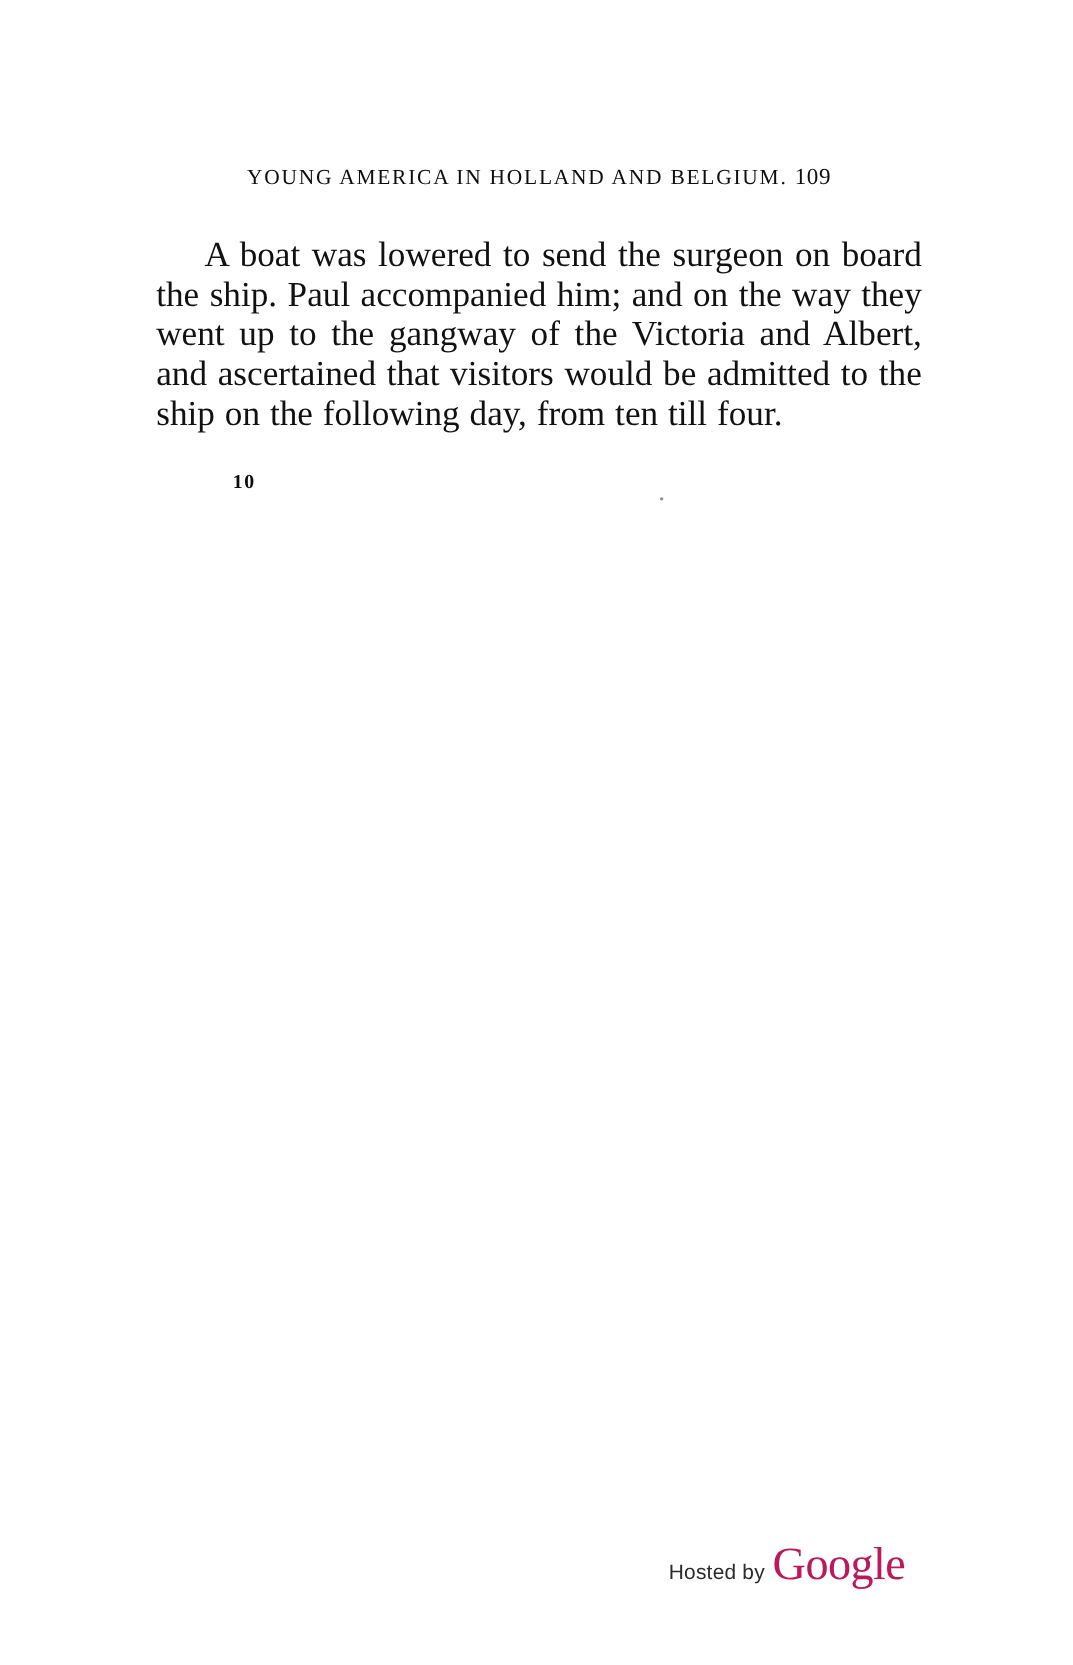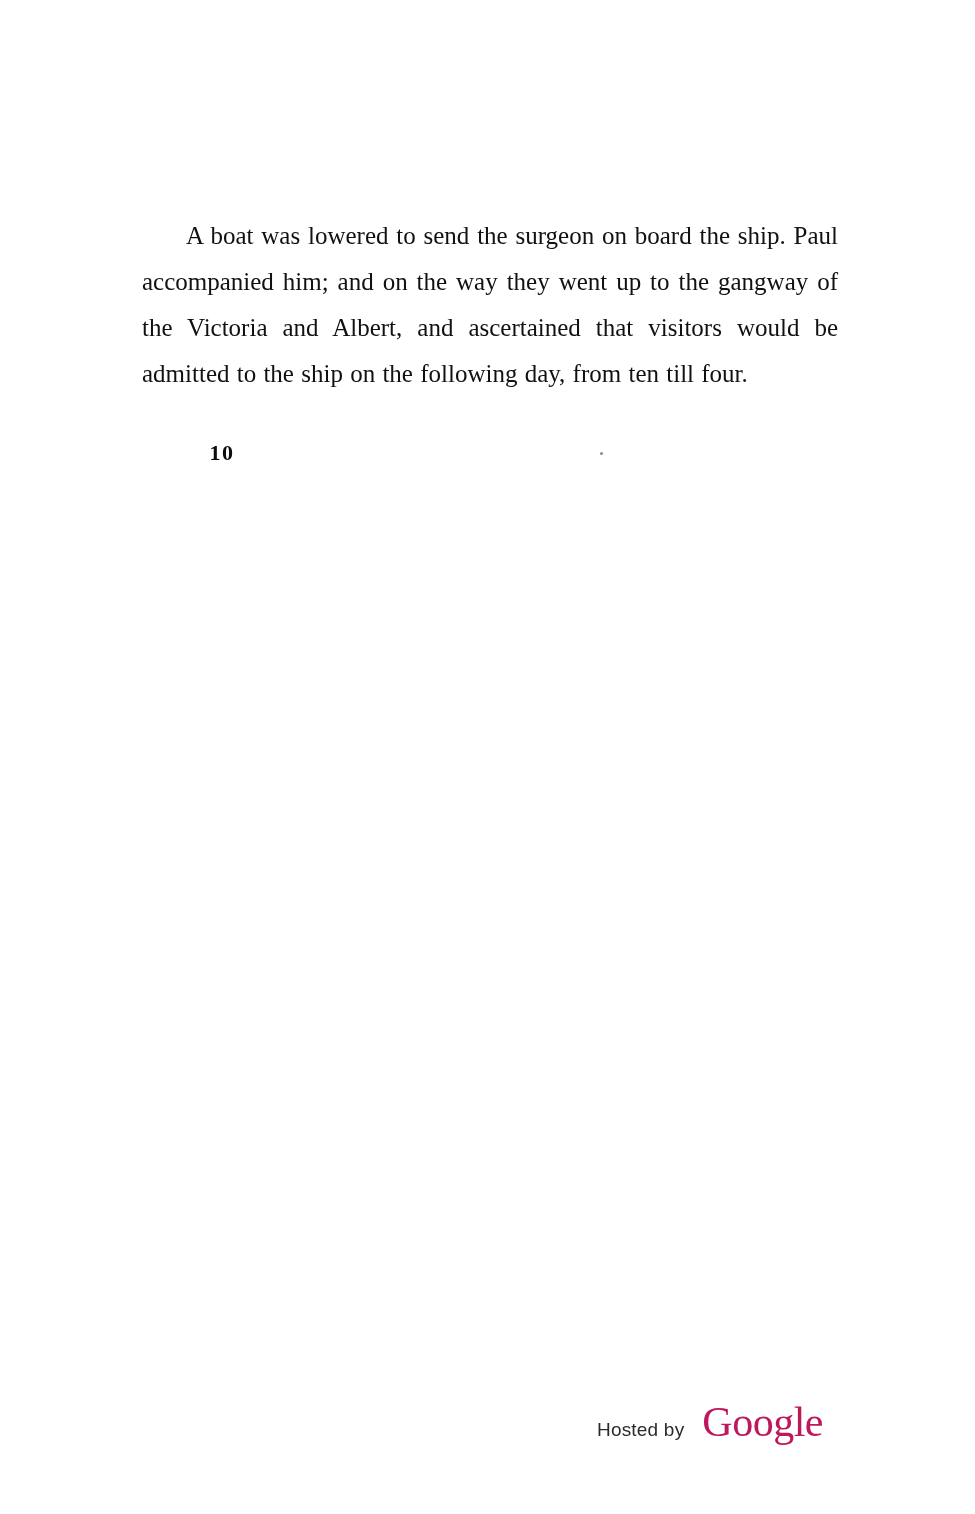--- a/index.html
+++ b/index.html
@@ -45,36 +45,36 @@
 
   
   .body-block {
     position: absolute;
     left: 142px;
     top: 213px;
     width: 696px;
   }
   .body-block p {
     margin: 0;
-    font-size: 25px;
-    line-height: 46px;
+    font-size: 32px;
+    line-height: 36px;
     text-align: justify;
     text-indent: 44px;
     word-spacing: 1px;
     color: #111111;
   }
 
   
   .signature-mark {
     position: absolute;
     left: 142px;
-    top: 440px;
+    top: 428px;
     width: 160px;
     text-align: center;
-    font-size: 22px;
+    font-size: 18px;
     font-weight: bold;
     letter-spacing: 1.5px;
   }
 
   
   .speck {
     position: absolute;
     left: 600px;
     top: 452px;
     width: 3px;
@@ -89,35 +89,39 @@
     right: 152px;
     bottom: 68px;
     display: flex;
     align-items: baseline;
     font-family: "Liberation Sans", sans-serif;
     color: #2b2b2b;
     white-space: nowrap;
   }
   .hosted-footer .hosted-by {
     font-size: 19px;
-    margin-right: 18px;
+    margin-right: 7px;
     letter-spacing: 0.2px;
   }
   .hosted-footer .google-word {
     font-family: "Liberation Serif", serif;
     font-size: 42px;
     letter-spacing: -0.5px;
     color: #be185d;
   }
 </style>
 </head>
 <body>
 
 <div class="page">
 
+  <div class="running-head">
+    <span class="rh-title">YOUNG AMERICA IN HOLLAND AND BELGIUM.</span>
+    <span class="rh-folio">109</span>
+  </div>
 
   <div class="body-block">
     <p>A boat was lowered to send the surgeon on board the ship.   Paul accompanied him; and on the way they went up to the gangway of the Victoria and Albert, and ascertained that visitors would be admitted to the ship on the following day, from ten till four.</p>
   </div>
 
   <div class="signature-mark">10</div>
 
   <div class="speck"></div>
 
   <div class="hosted-footer">

